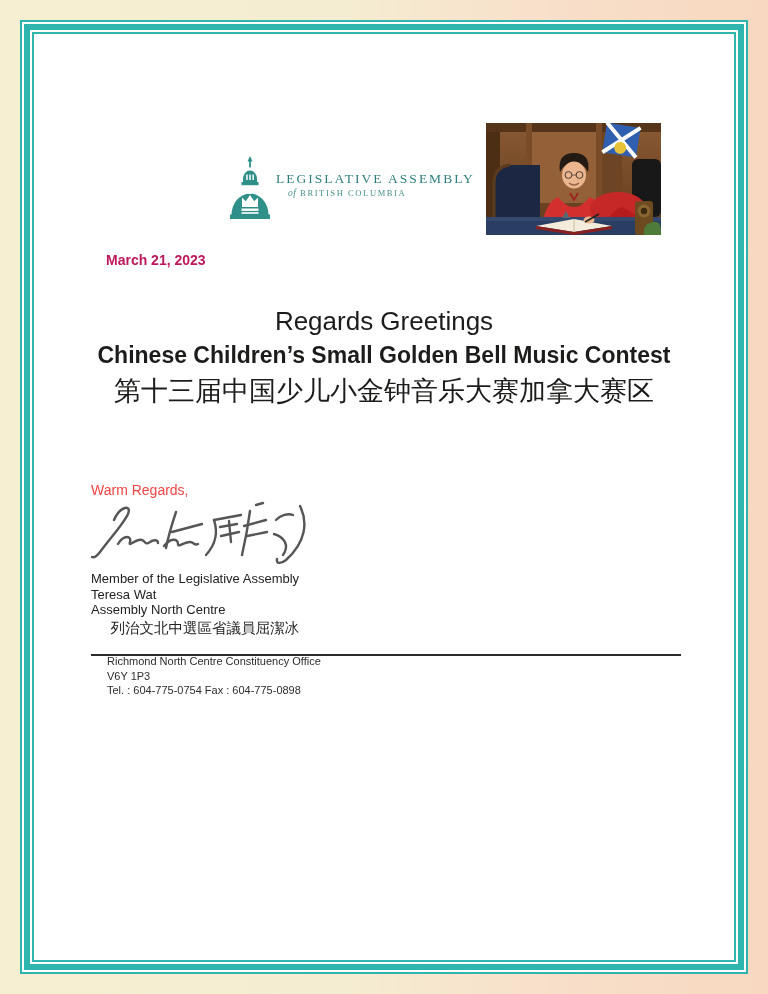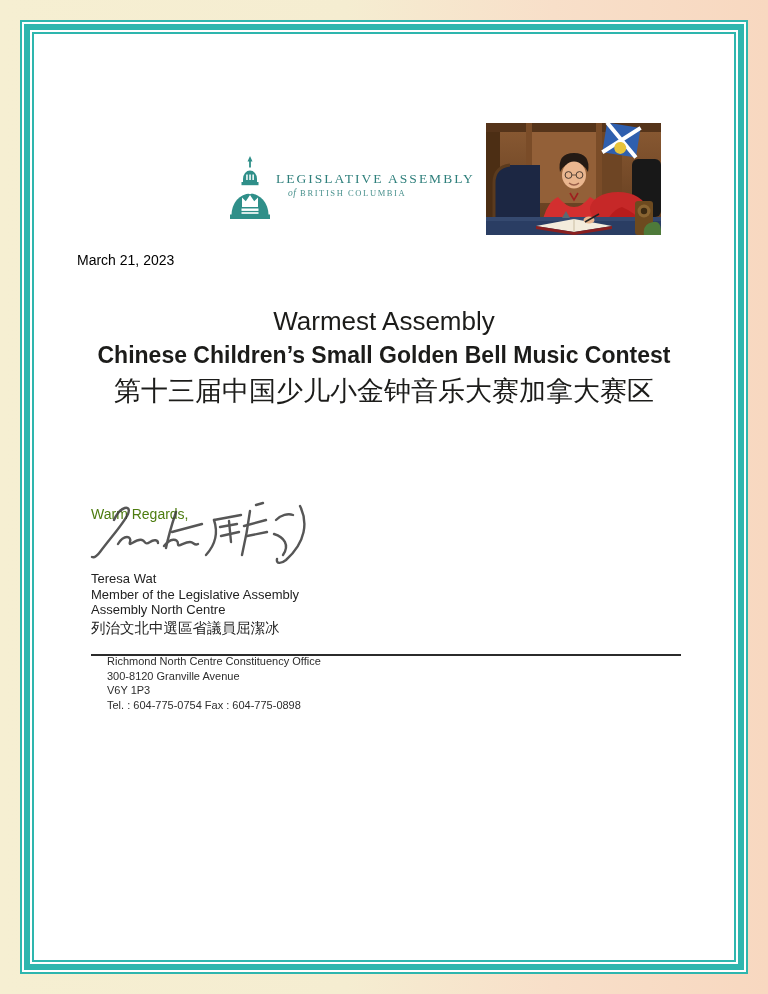--- a/index.html
+++ b/index.html
@@ -41,30 +41,30 @@
     font-family: "Liberation Serif", serif;
     font-size: 8.5px; letter-spacing: 1.6px; color: #49918d;
     margin-top: 1px; margin-left: 12px; white-space: nowrap;
   }
   .logo-line2 .of { font-style: italic; text-transform: none; letter-spacing: 0.5px; font-size: 9.5px; }
   .photo {
     position: absolute; left: 452px; top: 89px;
     width: 175px; height: 112px; overflow: hidden;
   }
   
-  .date { position: absolute; left: 43px; top: 218px; font-size: 14px; color: #000000; }
+  .date { position: absolute; left: 72px; top: 218px; font-size: 14px; color: #be185d; font-weight: bold; }
   .heading-block { position: absolute; left: 0; top: 269px; width: 100%; text-align: center; color: #1c1c1a; }
   .greeting-line1 { font-size: 26px; font-weight: 400; line-height: 36px; }
   .greeting-line2 { font-size: 17px; line-height: 26px; }
   .recipient-en   { font-size: 23px; font-weight: 700; line-height: 32px; }
   .recipient-zh   { font-size: 27px; line-height: 40px; font-weight: 400; }
-  .closing { position: absolute; left: 57px; top: 472px; font-size: 14px; color: #4d7c0f; }
+  .closing { position: absolute; left: 57px; top: 448px; font-size: 14px; color: #ef4444; }
   .signature { position: absolute; left: 50px; top: 464px; }
   .signer-block { position: absolute; left: 57px; top: 537px; font-size: 13px; line-height: 15.5px; color: #222; }
-  .signer-block .zh { font-size: 14.5px; line-height: 18px; margin-top: 1px; }
+  .signer-block .zh { font-size: 14.5px; line-height: 18px; margin-top: 1px; text-align: right; }
   .divider { position: absolute; left: 57px; top: 620px; width: 590px; height: 2px; background: #2b2b2b; }
   .footer-block { position: absolute; left: 57px; top: 620px; font-size: 11px; line-height: 14.5px; color: #2d2d2d; margin-left: 16px; }
 </style>
 </head>
 <body>
 
 <div class="frame-outer">
   <div class="frame-mid">
     <div class="frame-inner">
 
@@ -149,21 +149,21 @@
           <circle cx="158" cy="88" r="6.5" fill="#8a6532"></circle>
           <circle cx="158" cy="88" r="3.2" fill="#3c2a12"></circle>
 
           <path d="M158 112 q-2 -11 9 -13 q9 -2 8 13 z" fill="#4e7a3a"></path>
         </svg>
       </div>
 
       <div class="date">March 21, 2023</div>
 
       <div class="heading-block">
-        <div class="greeting-line1">Warmest Assembly</div>
+        <div class="greeting-line1">Regards Greetings</div>
         <div class="recipient-en">Chinese Children’s Small Golden Bell Music Contest</div>
         <div class="recipient-zh">第十三届中国少儿小金钟音乐大赛加拿大赛区</div>
       </div>
 
       <div class="closing">Warm Regards,</div>
 
       <div class="signature">
         <svg width="255" height="72" viewBox="0 0 255 72" aria-hidden="true">
           <g fill="none" stroke="#3f3f3f" stroke-width="2.4" stroke-linecap="round" stroke-linejoin="round" opacity="0.88">
             <path d="M30 22 C36 8 48 6 44 16 C40 25 28 38 16 54 C13 58 10 60 8 59"></path>
@@ -181,30 +181,29 @@
             <path d="M163 38 L183 34"></path>
             <path d="M172 7 L179 5"></path>
             <path d="M192 22 C197 17 204 15 209 17"></path>
             <path d="M190 36 C200 39 206 47 199 57"></path>
             <path d="M216 8 C224 24 222 44 202 62 C197 66 192 66 193 61"></path>
           </g>
         </svg>
       </div>
 
       <div class="signer-block">
+        <div>Member of the Legislative Assembly</div>
         <div>Teresa Wat</div>
-        <div>Member of the Legislative Assembly</div>
         <div>Assembly North Centre</div>
         <div class="zh">列治文北中選區省議員屈潔冰</div>
       </div>
 
       <div class="divider"></div>
 
       <div class="footer-block">
         <div>Richmond North Centre Constituency Office</div>
-        <div>300-8120 Granville Avenue</div>
         <div>V6Y 1P3</div>
         <div>Tel. : 604-775-0754 Fax : 604-775-0898</div>
       </div>
 
     </div>
   </div>
 </div>
 
 </body></html>

